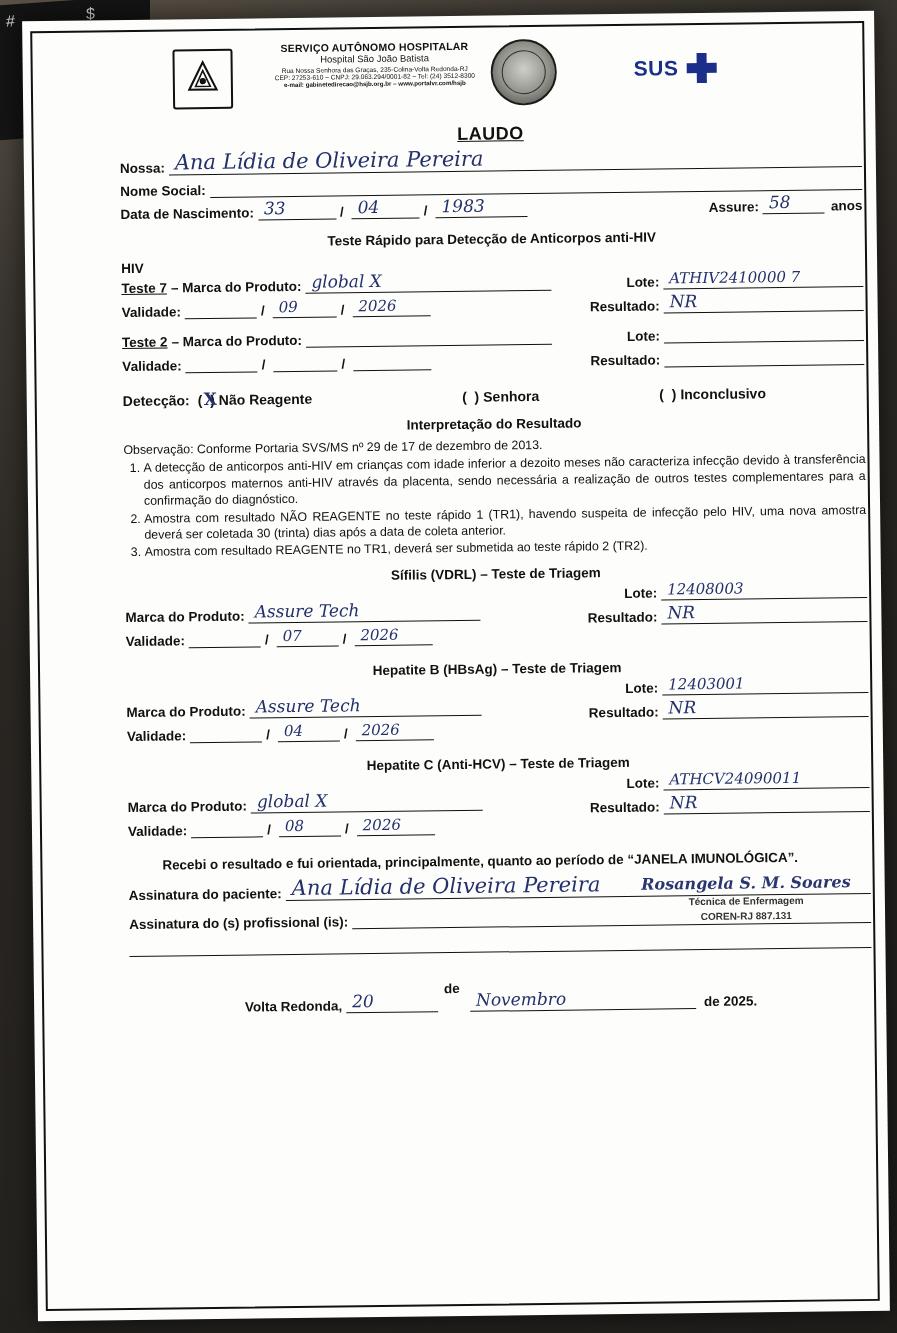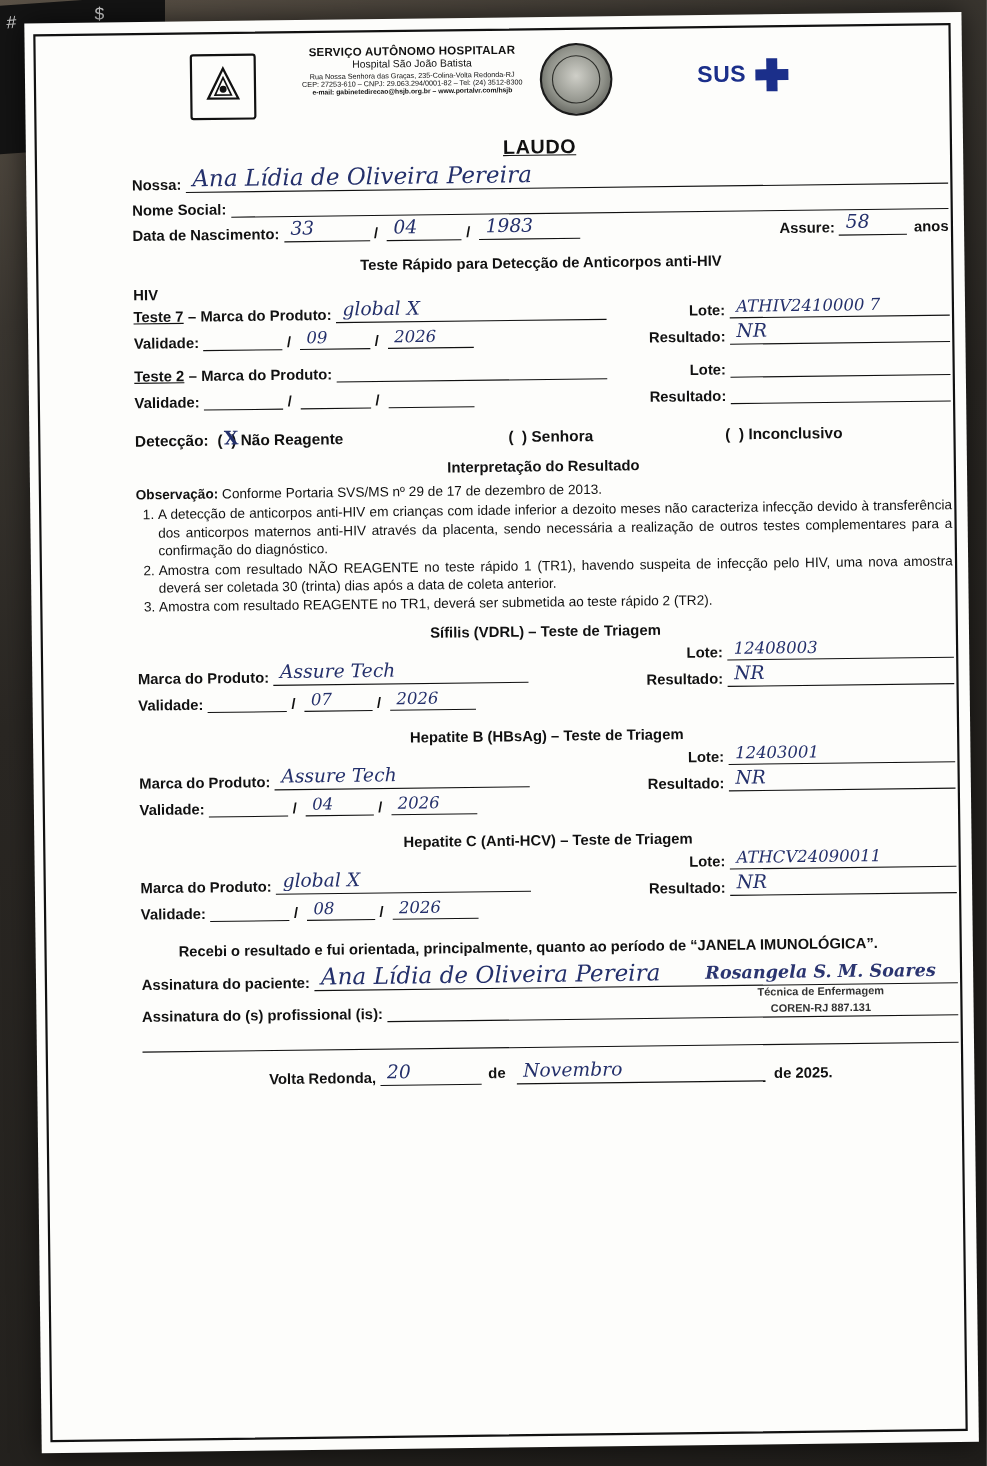--- a/index.html
+++ b/index.html
@@ -75,21 +75,21 @@
 
   .fld{display:flex;align-items:flex-end;font-size:13.5px;font-weight:bold;margin-bottom:7px;position:relative;}
 
   .concl{display:flex;align-items:flex-end;font-size:14px;font-weight:bold;margin:12px 0 4px;}
   .concl .opt{display:flex;align-items:center;gap:4px;}
   .concl .gap1{width:150px;}
   .concl .gap2{width:120px;}
   .xmark{position:absolute;font-family:"DejaVu Serif",serif;color:#24306b;font-size:17px;}
 
   .obs{font-size:12.4px;line-height:1.32;}
-  .obs b{font-weight:bold;}
+  .obs b{font-weight:normal;}
   ol.obs-list{margin:2px 0 0 0;padding-left:20px;}
   ol.obs-list li{margin-bottom:1px;text-align:justify;}
 
   .sign-par{font-size:13.4px;font-weight:bold;text-align:justify;line-height:1.5;margin-top:10px;}
   .sign-par .indent{display:inline-block;width:34px;}
 
   .prof-sign{position:absolute;right:20px;bottom:2px;text-align:center;color:#3a3f78;}
   .prof-sign .nm{font-family:"DejaVu Serif",serif;font-style:italic;font-size:16px;color:#2b3570;}
   .prof-sign .r1{font-size:10px;color:#333;}
   .prof-sign .r2{font-size:10px;color:#333;}
@@ -429,21 +429,21 @@
         </span>
       </div>
 
       <div class="footline"></div>
 
       <div class="foot">
         <span class="lbl">Volta Redonda,</span>
         <span class="line short" style="width:92px">
           <span class="hand med">20</span>
         </span>
-        <span class="lbl" style="margin:3px 6px">de</span>
+        <span class="lbl" style="margin:16px 6px">de</span>
         <span class="line short" style="width:226px">
           <span class="hand med">Novembro</span>
         </span>
         <span class="lbl" style="margin-left:8px">de 2025.</span>
       </div>
 
     </div>
   </div>
 </div>
 

